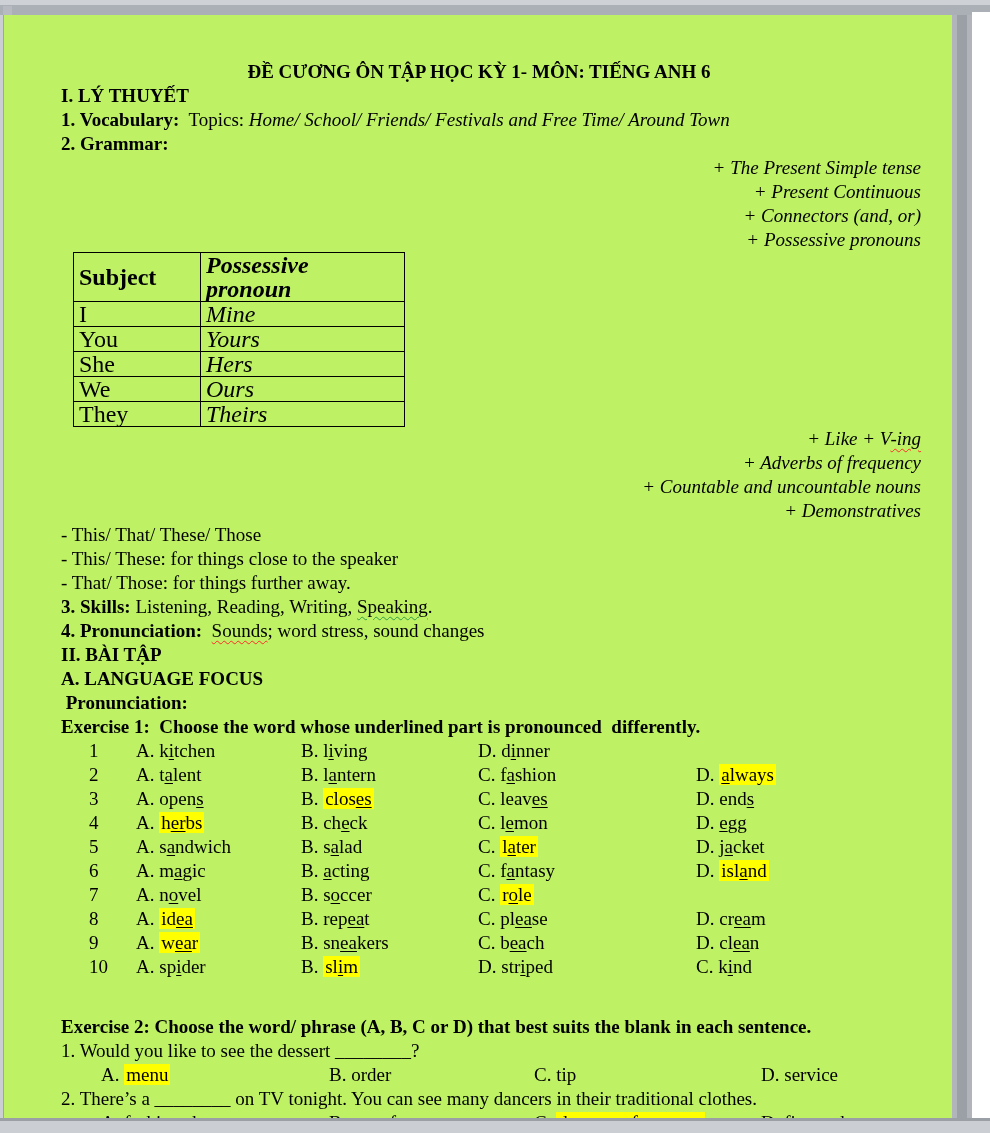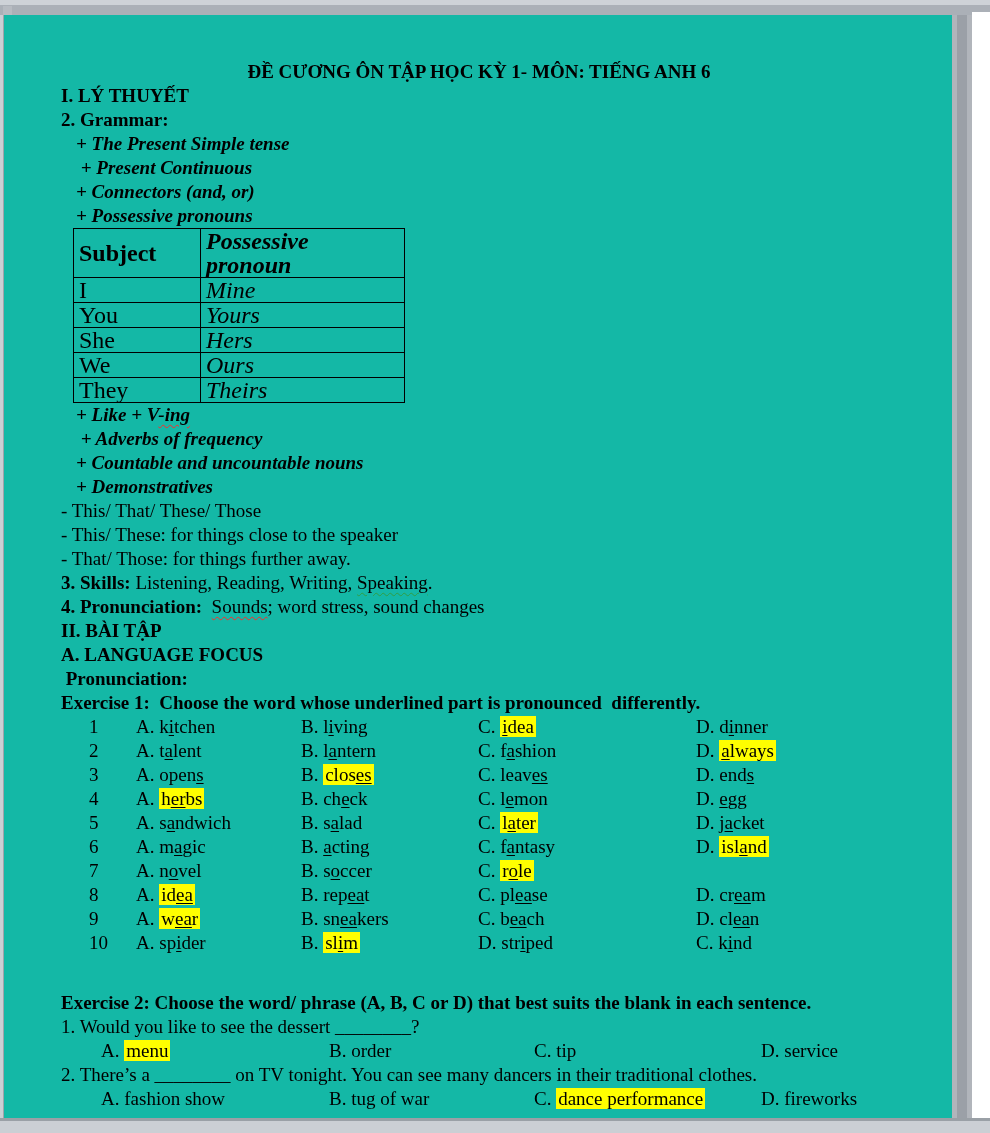--- a/index.html
+++ b/index.html
@@ -10,39 +10,39 @@
     font-family: "Liberation Serif", "DejaVu Serif", serif;
     color: #000;
     overflow: hidden;
   }
   
   .band-light { position:absolute; top:0; left:0; width:990px; height:5px; background:#ced2d7; }
   .band       { position:absolute; top:5px; left:0; width:990px; height:10px; background:#abb0b7; }
   .band-tab   { position:absolute; top:6px; left:3px; width:9px; height:9px; background:#b7bbc1; }
   .page {
     position:absolute; left:3px; top:15px; width:949px; height:1103px;
-    background:#14b8a6; border-left:1px solid #9fa4ab; overflow:hidden;
+    background:#bef264; border-left:1px solid #9fa4ab; overflow:hidden;
   }
   .gutter {
     position:absolute; left:952px; top:15px; width:20px; height:1103px;
     background:linear-gradient(90deg,#b1b5bb 0 5px,#9ba0a7 5px 15px,#b1b5bb 15px 20px);
   }
   .page2 { position:absolute; left:972px; top:12px; width:18px; height:1106px; background:#ffffff; }
   .bottom-line { position:absolute; left:0; top:1118px; width:990px; height:3px; background:#9aa0a6; }
 
   
   .content {
     position:absolute; left:57px; top:45px; width:860px;
     font-size:19px; line-height:24px;
   }
   .line { white-space:pre-wrap; min-height:24px; }
   .b  { font-weight:bold; }
   .i  { font-style:italic; }
   .title { text-align:center; font-weight:bold; padding-right:24px; }
-  .grammar { font-weight:bold; font-style:italic; padding-left:15px; }
+  .grammar { font-weight:normal; font-style:italic; padding-left:15px;text-align:right; }
   .u {
     text-decoration-line:underline; text-decoration-thickness:1px;
     text-underline-offset:2px;
   }
   .sqr {
     text-decoration-line:underline; text-decoration-style:wavy;
     text-decoration-color:var(--sq-red); text-decoration-thickness:1px;
     text-underline-offset:3px;
   }
   .sqg {
@@ -83,20 +83,21 @@
 <div class="page2"></div>
 <div class="bottom-line"></div>
 
 <div class="page">
   <div class="content">
 
     <div class="line title">ĐỀ CƯƠNG ÔN TẬP HỌC KỲ 1- MÔN: TIẾNG ANH 6</div>
 
     <div class="line b">I. LÝ THUYẾT</div>
 
+    <div class="line"><span class="b">1. Vocabulary:</span><span>  Topics: </span><span class="i">Home/ School/ Friends/ Festivals and Free Time/ Around Town</span></div>
 
     <div class="line b">2. Grammar:</div>
 
     <div>
         <div class="line grammar">+ The Present Simple tense</div>
         <div class="line grammar"> + Present Continuous</div>
         <div class="line grammar">+ Connectors (and, or)</div>
         <div class="line grammar">+ Possessive pronouns</div>
       </div>
 
@@ -156,21 +157,20 @@
     <div class="line b">A. LANGUAGE FOCUS</div>
     <div class="line b"> Pronunciation:</div>
 
     <div class="line b">Exercise 1:  Choose the word whose underlined part is pronounced  differently.</div>
 
     <div class="ex1-rows" id="ex1-rows">
         <div class="ex-row">
           <span class="ex-num">1</span>
           <div class="ex-opt">A. <span><span>k</span><span class="u">i</span><span>tchen</span></span></div>
           <div class="ex-opt">B. <span><span>l</span><span class="u">i</span><span>ving</span></span></div>
-          <div class="ex-opt">C. <mark class="hl"><span class="u">i</span><span>dea</span></mark></div>
           <div class="ex-opt">D. <span><span>d</span><span class="u">i</span><span>nner</span></span></div>
         </div>
         <div class="ex-row">
           <span class="ex-num">2</span>
           <div class="ex-opt">A. <span><span>t</span><span class="u">a</span><span>lent</span></span></div>
           <div class="ex-opt">B. <span><span>l</span><span class="u">a</span><span>ntern</span></span></div>
           <div class="ex-opt">C. <span><span>f</span><span class="u">a</span><span>shion</span></span></div>
           <div class="ex-opt">D. <mark class="hl"><span class="u">a</span><span>lways</span></mark></div>
         </div>
         <div class="ex-row">

